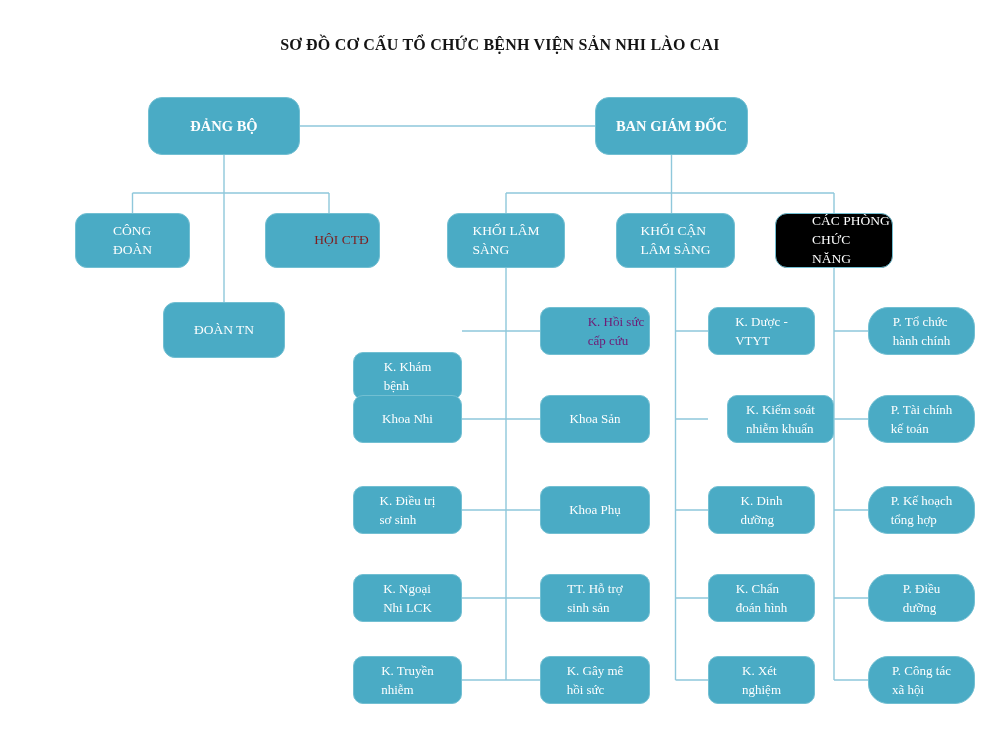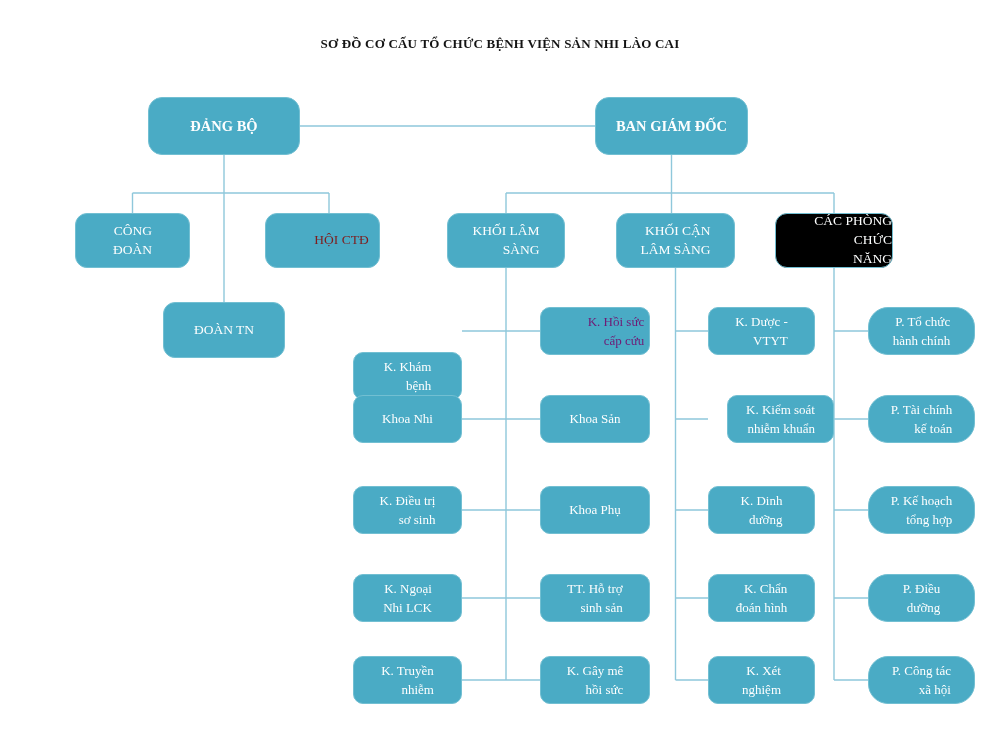--- a/index.html
+++ b/index.html
@@ -2,28 +2,28 @@
 <html><head>
 <meta charset="utf-8">
 <style>
   html,body{margin:0;padding:0;background:#ffffff;}
   #canvas{
     position:relative;width:1000px;height:750px;background:#ffffff;
     font-family:"Liberation Serif","DejaVu Serif",serif;overflow:hidden;
   }
   #chart-title{
     position:absolute;top:36px;left:0;width:1000px;text-align:center;
-    font-weight:bold;font-size:13px;color:#141414;letter-spacing:.2px;
+    font-weight:bold;font-size:16px;color:#141414;letter-spacing:.2px;
   }
   svg.connectors{position:absolute;top:0;left:0;width:1000px;height:750px;}
   svg.connectors path{stroke:#8fc8db;stroke-width:1.4;fill:none;}
   .node{
     position:absolute;background:#4aabc5;border:1px solid #72bfd2;
     color:#fdfefe;display:flex;align-items:center;justify-content:center;
-    text-align:right;white-space:pre-line;box-sizing:border-box;
+    text-align:left;white-space:pre-line;box-sizing:border-box;
     overflow:hidden;
   }
   .lvl1{font-weight:bold;font-size:14.5px;border-radius:14px;line-height:1.3;}
   .lvl2{font-size:13.5px;border-radius:12px;line-height:1.4;}
   .leaf{font-size:13px;border-radius:10px;line-height:1.5;}
   
   .pos-dang-bo{left:148px;top:97px;width:152px;height:58px;}
   .pos-ban-giam-doc{left:595px;top:97px;width:153px;height:58px;}
   
   .pos-cong-doan{left:75px;top:213px;width:115px;height:55px;}

